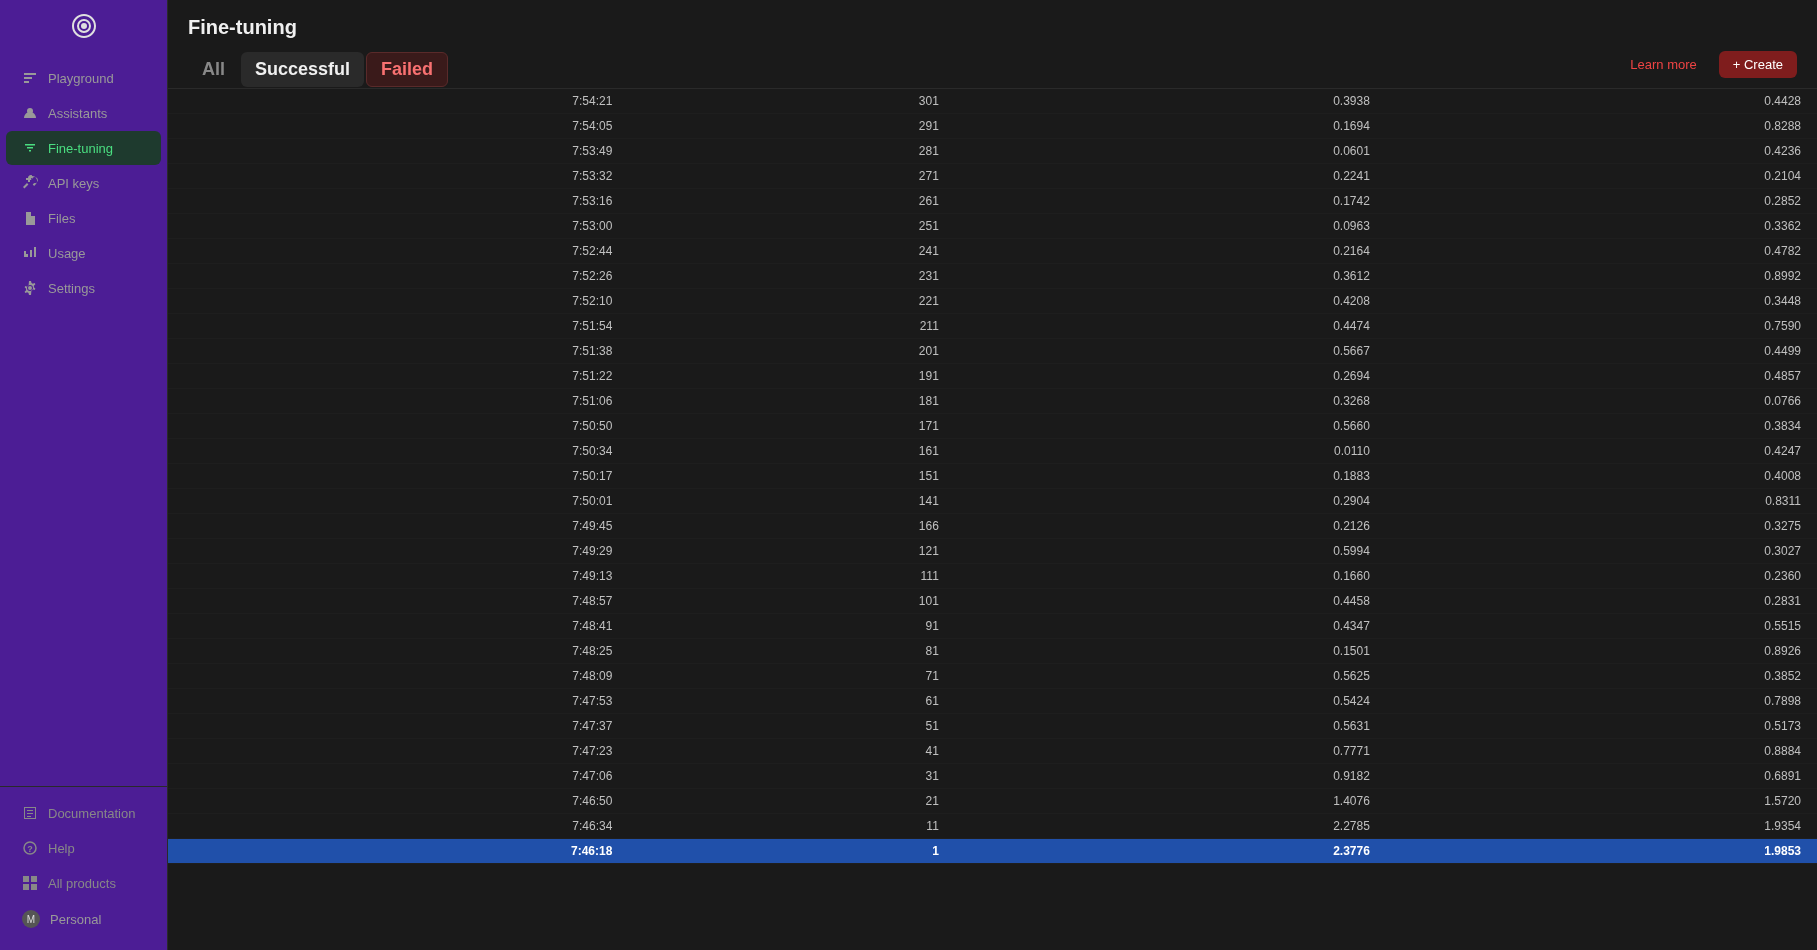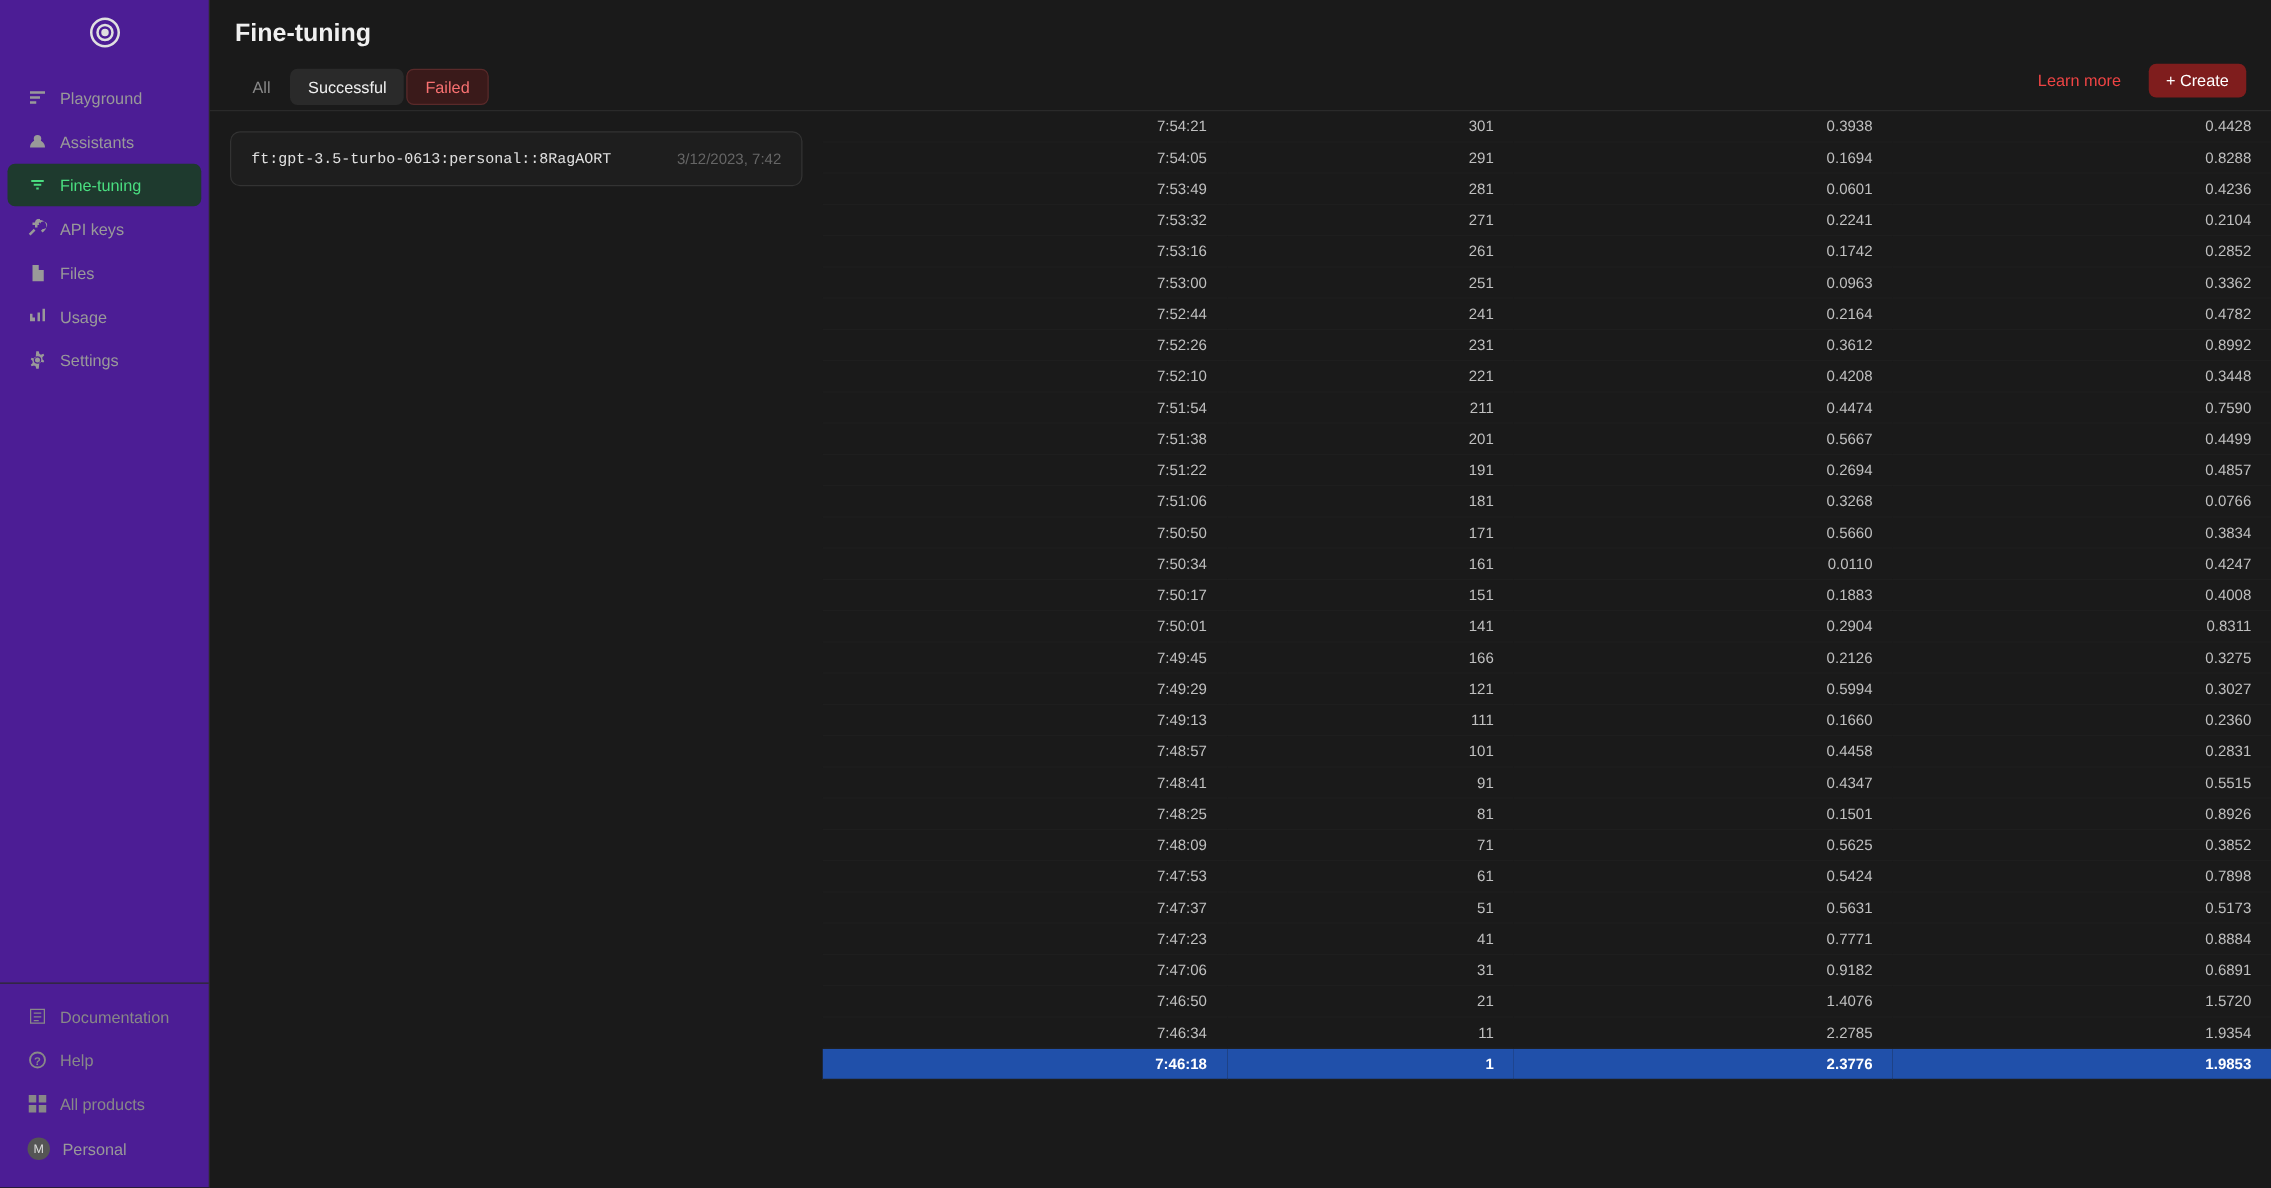--- a/index.html
+++ b/index.html
@@ -115,23 +115,24 @@
     }
     .tabs {
       display: flex;
       gap: 2px;
     }
     .tab {
       padding: 6px 14px;
       border-radius: 6px;
       cursor: pointer;
       color: #888;
-      font-size: 13px;
+      font-size: 18px;
       border: none;
       background: transparent;
+      font-weight: bold;
     }
     .tab.active {
       background: #2a2a2a;
       color: #f0f0f0;
     }
     .tab.failed-active {
       background: #3a1a1a;
       color: #f87171;
       border: 1px solid #5a2a2a;
     }
@@ -346,26 +347,20 @@
       </div>
       <div class="header-actions">
         <button class="learn-more-btn">Learn more</button>
         <button class="create-btn">+ Create</button>
       </div>
     </div>
   </div>
 
   <div class="content">
 
-    <div class="left-panel">
-      <div class="model-card">
-        <span class="model-name">ft:gpt-3.5-turbo-0613:personal::8RagAORT</span>
-        <span class="model-date">3/12/2023, 7:42</span>
-      </div>
-    </div>
 
     <div class="right-panel">
       <table class="data-table">
         <tbody id="table-body">
         <tr>
               <td>7:54:21</td>
               <td>301</td>
               <td>0.3938</td>
               <td>0.4428</td>
             </tr>

